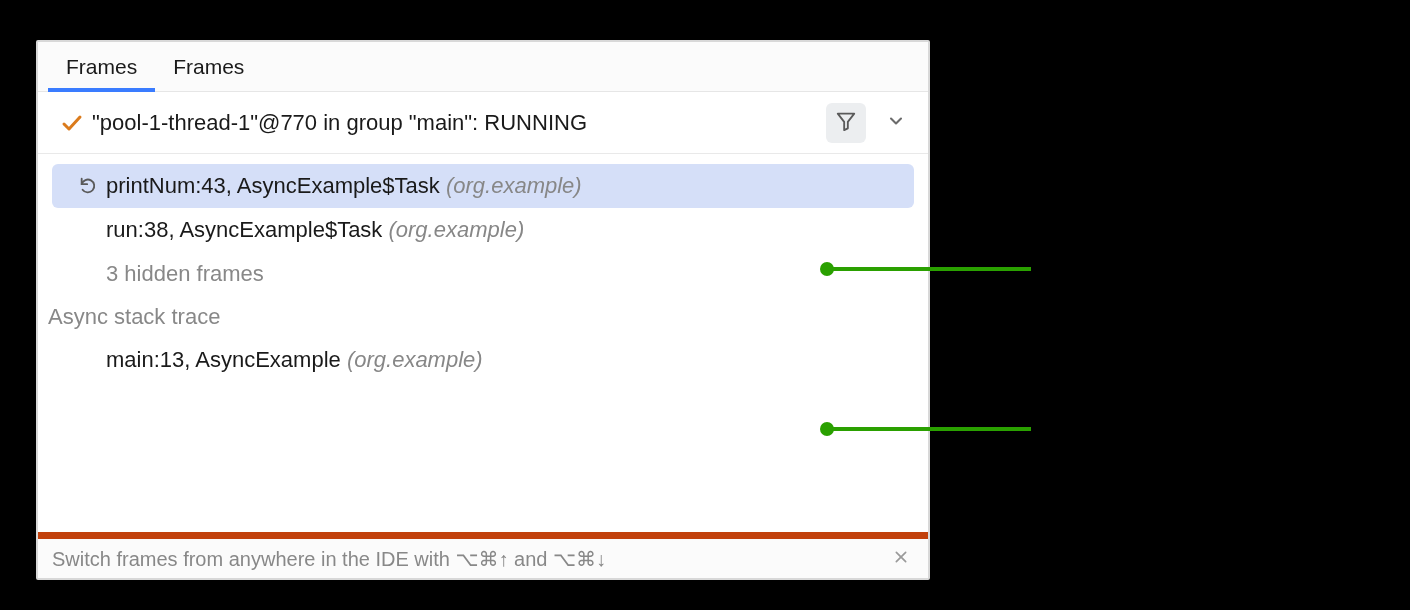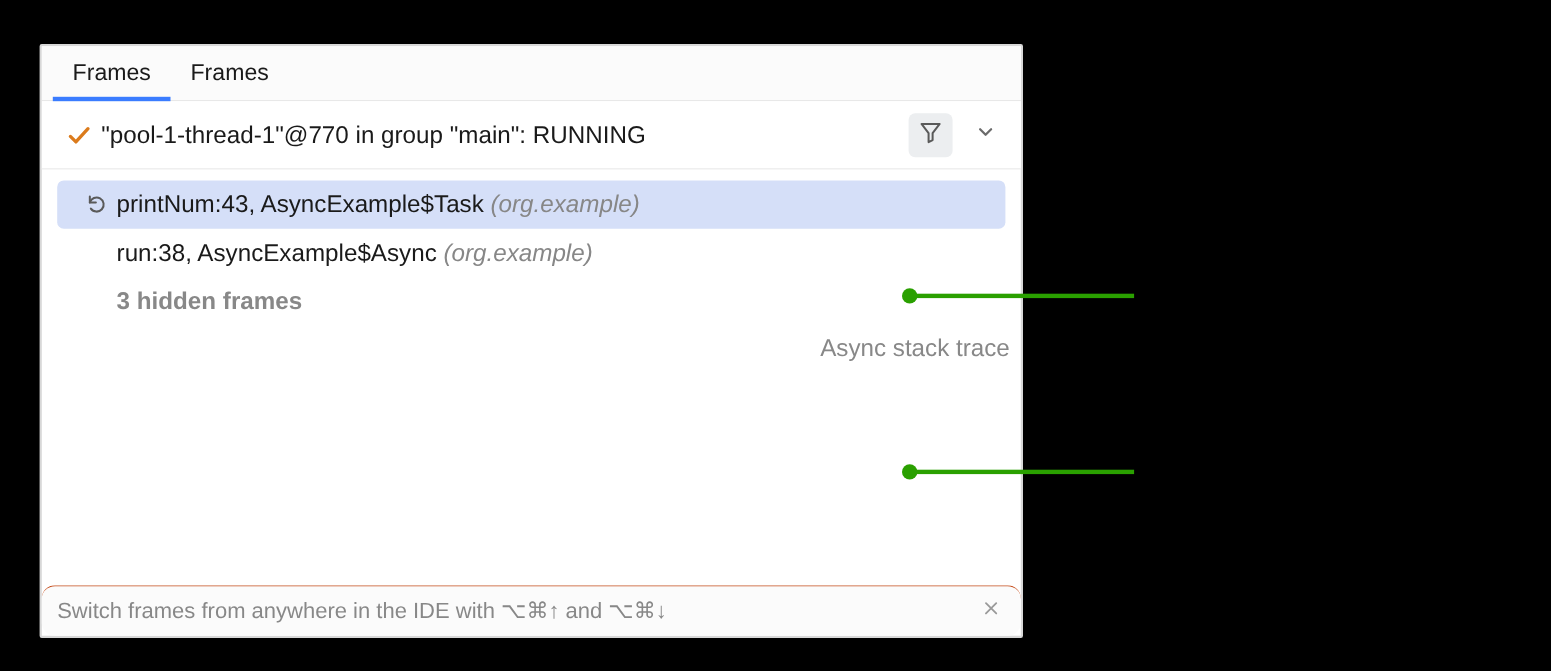--- a/index.html
+++ b/index.html
@@ -128,41 +128,38 @@
     font-style: italic;
   }
   .hidden-frames {
     color: #888;
     font-size: 22px;
     padding: 4px 10px 4px 68px;
     height: 44px;
     display: flex;
     align-items: center;
     cursor: pointer;
-    font-weight: bold;
   }
   .section-header {
     color: #888;
     font-size: 22px;
     padding: 4px 10px 4px 10px;
     height: 42px;
     display: flex;
     align-items: center;
-    justify-content: flex-end;
   }
   .hint-bar {
     display: flex;
     align-items: center;
     padding: 0 14px;
     height: 46px;
     font-size: 20px;
     color: #888;
-    border-top: 1px solid #c2410c;
+    border-top: 7px solid #c2410c;
     background: #fbfbfb;
-    border-radius: 12px;
   }
   .hint-text { flex: 1; }
   .hint-close {
     color: #9a9a9a;
     cursor: pointer;
     width: 26px;
     height: 26px;
     display: flex;
     align-items: center;
     justify-content: center;
@@ -231,34 +228,40 @@
           </svg>
       </span>
       <span class="frame-text">
         <span>printNum:43, AsyncExample$Task </span><span class="pkg">(org.example)</span>
       </span>
     </div>
 
     <div class="frame-item">
       <span class="frame-spacer"></span>
       <span class="frame-text">
-        <span>run:38, AsyncExample$Async </span><span class="pkg">(org.example)</span>
+        <span>run:38, AsyncExample$Task </span><span class="pkg">(org.example)</span>
       </span>
     </div>
 
     <div class="hidden-frames">
       <span>3 hidden frames</span>
     </div>
 
     <div class="section-header">
       <span>Async stack trace</span>
     </div>
 
 
 
+    <div class="frame-item">
+      <span class="frame-spacer"></span>
+      <span class="frame-text">
+        <span>main:13, AsyncExample </span><span class="pkg">(org.example)</span>
+      </span>
+    </div>
 
   </div>
 
   <div class="hint-bar">
     <span class="hint-text">Switch frames from anywhere in the IDE with ⌥⌘↑ and ⌥⌘↓</span>
     <span class="hint-close">
       <span>
         <svg width="16" height="16" viewBox="0 0 24 24" fill="none" stroke="currentColor" stroke-width="2.5" stroke-linecap="round">
             <line x1="5" y1="5" x2="19" y2="19"></line>
             <line x1="19" y1="5" x2="5" y2="19"></line>

